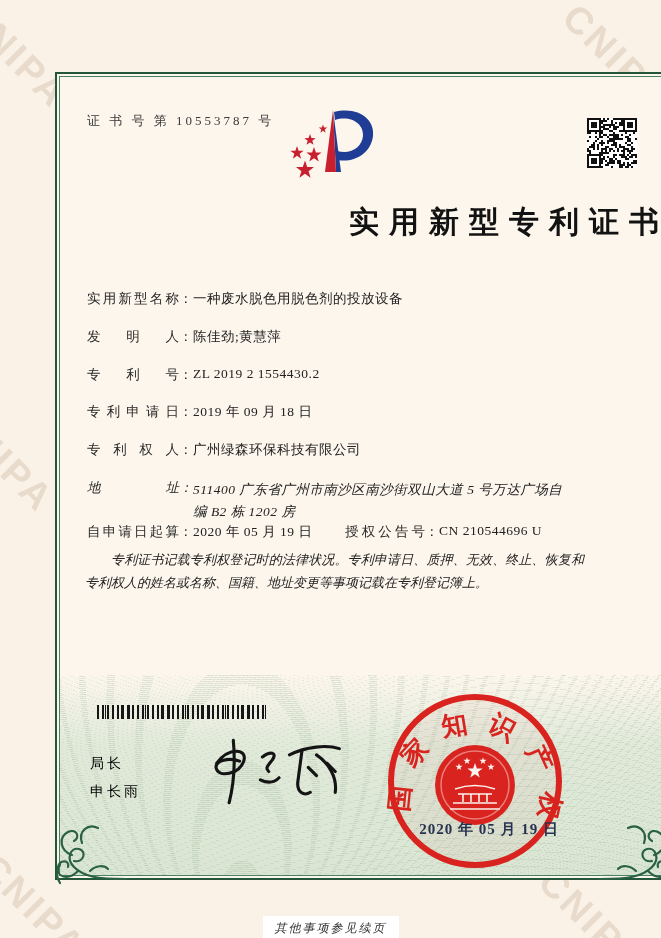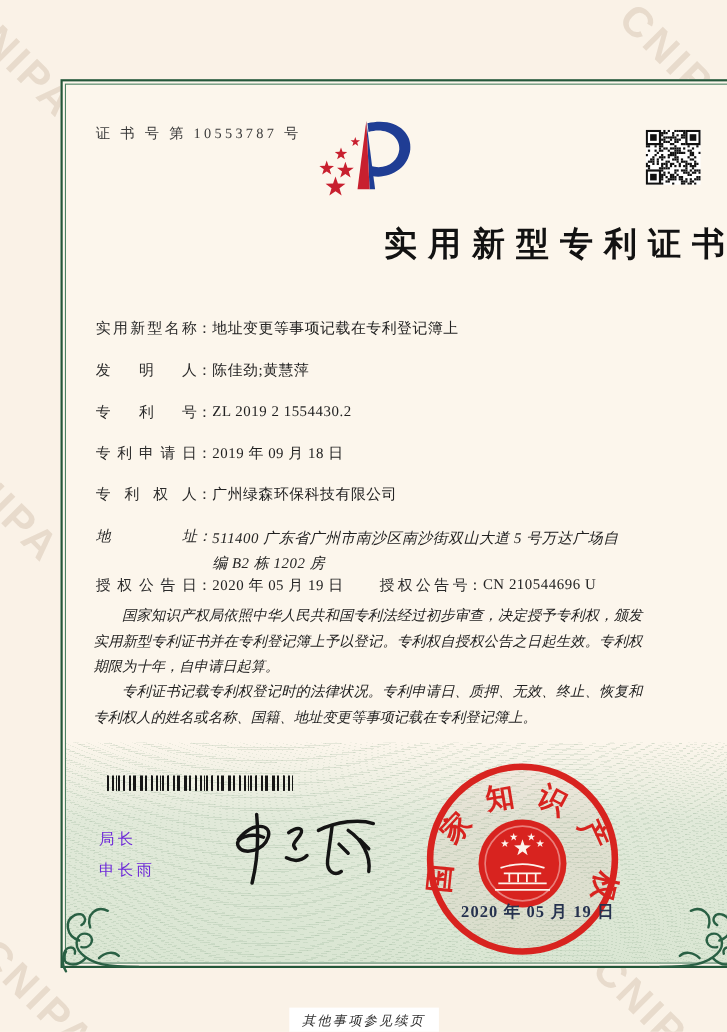--- a/index.html
+++ b/index.html
@@ -49,21 +49,21 @@
     font-size:13px;line-height:23px;text-align:justify;
     font-style:italic;color:#222;
   }
   .body-text p{margin:0;text-indent:2em;}
   .barcode{
     position:absolute;left:40px;top:631px;width:170px;height:14px;
     background:
       repeating-linear-gradient(90deg,#161616 0 2px,transparent 2px 5px),
       repeating-linear-gradient(90deg,#161616 0 1px,transparent 1px 8px);
   }
-  .officer{position:absolute;left:33px;top:676px;font-size:14px;letter-spacing:3px;color:#6d28d9;line-height:28px;}
+  .officer{position:absolute;left:33px;top:676px;font-size:14px;letter-spacing:3px;color:#000000;line-height:28px;}
   .signature{position:absolute;left:135px;top:658px;width:170px;height:78px;}
   .seal{position:absolute;left:328px;top:617px;width:180px;height:180px;}
   .seal-date{
     position:absolute;left:352px;top:746px;width:160px;text-align:center;
     font-size:15px;letter-spacing:1px;color:#26324f;font-weight:bold;
   }
   .page-num{position:absolute;left:0;top:783px;width:100%;text-align:center;font-size:12px;letter-spacing:2px;color:#333;}
   .flourish{position:absolute;width:80px;height:70px;}
   .flourish.bl{left:-9px;bottom:-13px;}
   .flourish.br{right:-9px;bottom:-13px;transform:scaleX(-1);}
@@ -326,47 +326,46 @@
     <polygon fill="#c8202f" points="23.00,34.00 24.41,38.06 28.71,38.15 25.28,40.74 26.53,44.85 23.00,42.40 19.47,44.85 20.72,40.74 17.29,38.15 21.59,38.06"></polygon>
     <polygon fill="#c8202f" points="10.00,46.00 11.64,50.73 16.66,50.84 12.66,53.87 14.12,58.66 10.00,55.80 5.88,58.66 7.34,53.87 3.34,50.84 8.36,50.73"></polygon>
     <polygon fill="#c8202f" points="27.00,47.00 28.88,52.41 34.61,52.53 30.04,55.99 31.70,61.47 27.00,58.20 22.30,61.47 23.96,55.99 19.39,52.53 25.12,52.41"></polygon>
     <polygon fill="#c8202f" points="18.00,60.50 20.23,66.92 27.03,67.06 21.61,71.18 23.59,77.69 18.00,73.80 12.41,77.69 14.39,71.18 8.97,67.06 15.77,66.92"></polygon>
   </svg>
 
   <div class="title">实用新型专利证书</div>
 
   <div class="fields">
     <div class="row" style="top:0;">
-      <span class="lbl">实用新型名称</span><span class="col">：</span><span class="val">地址变更等事项记载在专利登记簿上</span>
+      <span class="lbl">实用新型名称</span><span class="col">：</span><span class="val">一种废水脱色用脱色剂的投放设备</span>
     </div>
     <div class="row" style="top:38px;">
       <span class="lbl">发明人</span><span class="col">：</span><span class="val">陈佳劲;黄慧萍</span>
     </div>
     <div class="row" style="top:76px;">
       <span class="lbl">专利号</span><span class="col">：</span><span class="val">ZL 2019 2 1554430.2</span>
     </div>
     <div class="row" style="top:113px;">
       <span class="lbl">专利申请日</span><span class="col">：</span><span class="val">2019 年 09 月 18 日</span>
     </div>
     <div class="row" style="top:151px;">
       <span class="lbl">专利权人</span><span class="col">：</span><span class="val">广州绿森环保科技有限公司</span>
     </div>
     <div class="row wrap" style="top:189px;font-style:italic;">
       <span class="lbl">地址</span><span class="col">：</span><span class="val">511400 广东省广州市南沙区南沙街双山大道 5 号万达广场自编 B2 栋 1202 房</span>
     </div>
     <div class="row" style="top:233px;">
-      <span class="lbl">授权公告日</span><span class="col">：</span><span class="val">2020 年 05 月 19 日</span>
+      <span class="lbl">自申请日起算</span><span class="col">：</span><span class="val">2020 年 05 月 19 日</span>
       <span class="pair2">
         <span class="lbl">授权公告号</span><span class="col">：</span><span class="val">CN 210544696 U</span>
       </span>
     </div>
   </div>
 
   <div class="body-text">
-    <p>国家知识产权局依照中华人民共和国专利法经过初步审查，决定授予专利权，颁发实用新型专利证书并在专利登记簿上予以登记。专利权自授权公告之日起生效。专利权期限为十年，自申请日起算。</p>
     <p>专利证书记载专利权登记时的法律状况。专利申请日、质押、无效、终止、恢复和专利权人的姓名或名称、国籍、地址变更等事项记载在专利登记簿上。</p>
   </div>
 
   <div class="barcode"></div>
 
   <div class="officer">
     <div>局长</div>
     <div>申长雨</div>
   </div>
 

